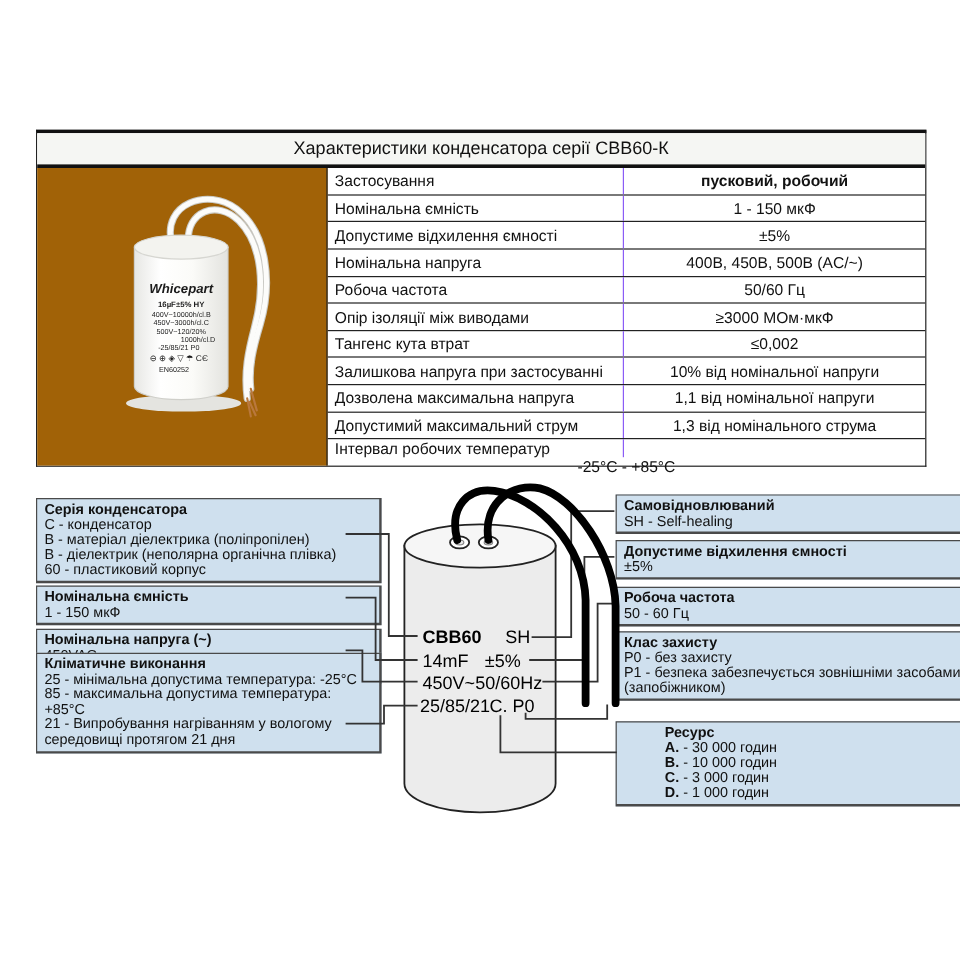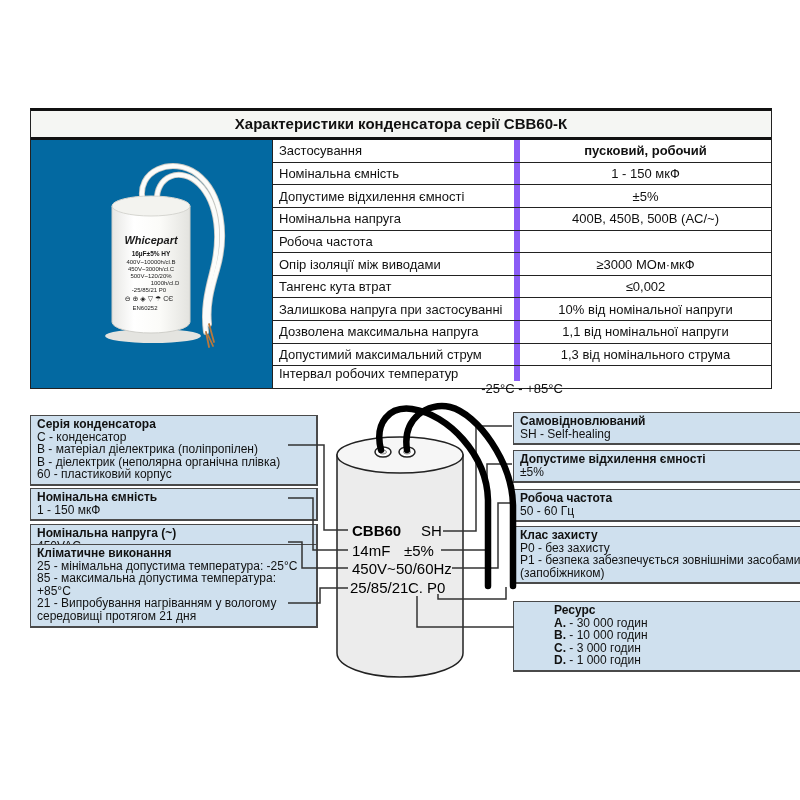--- a/index.html
+++ b/index.html
@@ -1,26 +1,26 @@
 <!DOCTYPE html>
 <html><head>
 <meta charset="utf-8">
 <style>
   html,body{margin:0;padding:0;background:#fff;}
   body{width:800px;height:800px;position:relative;font-family:"Liberation Sans","DejaVu Sans",sans-serif;color:#111;overflow:hidden;}
 
   
   .spec-table{position:absolute;left:30px;top:108px;width:742px;border:1px solid #222;border-top:3px solid #111;box-sizing:border-box;background:#fff;}
-  .spec-title{height:26px;line-height:26px;text-align:center;font-size:15px;font-weight:bold;background:#f5f6f3;border-bottom:3px solid #111;}
+  .spec-title{height:26px;line-height:26px;text-align:center;font-size:15px;font-weight:normal;background:#f5f6f3;border-bottom:3px solid #111;}
   .spec-body{display:flex;height:248px;}
-  .photo-cell{width:241px;border-right:1px solid #222;position:relative;background:#0369a1;}
+  .photo-cell{width:241px;border-right:1px solid #222;position:relative;background:#a16207;}
   .spec-rows{flex:1;display:flex;flex-direction:column;}
   .trow{flex:1;display:flex;border-bottom:1px solid #222;box-sizing:border-box;min-height:0;}
   .trow:last-child{border-bottom:none;flex-direction:column;}
-  .tlabel{width:247px;border-right:6px solid #8b5cf6;box-sizing:border-box;padding-left:6px;display:flex;align-items:center;font-size:13px;}
+  .tlabel{width:247px;border-right:1px solid #8b5cf6;box-sizing:border-box;padding-left:6px;display:flex;align-items:center;font-size:13px;}
   .tvalue{flex:1;display:flex;align-items:center;justify-content:center;font-size:13px;text-align:center;}
   .bold{font-weight:bold;}
 
   
   .callout{position:absolute;background:#cfe0ee;border:1px solid #4a4a4a;border-right-width:2px;border-bottom-width:2px;box-sizing:border-box;padding:2px 6px 3px;font-size:12px;line-height:12.6px;}
   .callout .hd{font-weight:bold;}
   .callout.lft{left:30px;width:288px;}
   .callout.rgt{left:513px;width:307px;}
   #box-series{top:415px;}
   #box-capacitance{top:488px;}
@@ -101,20 +101,21 @@
       <div class="trow">
           <div class="tlabel">Допустиме відхилення ємності</div>
           <div class="tvalue">±5%</div>
         </div>
       <div class="trow">
           <div class="tlabel">Номінальна напруга</div>
           <div class="tvalue">400В, 450В, 500В (AC/~)</div>
         </div>
       <div class="trow">
           <div class="tlabel">Робоча частота</div>
+          <div class="tvalue">50/60 Гц</div>
         </div>
       <div class="trow">
           <div class="tlabel">Опір ізоляції між виводами</div>
           <div class="tvalue">≥3000 МОм·мкФ</div>
         </div>
       <div class="trow">
           <div class="tlabel">Тангенс кута втрат</div>
           <div class="tvalue">≤0,002</div>
         </div>
       <div class="trow">

